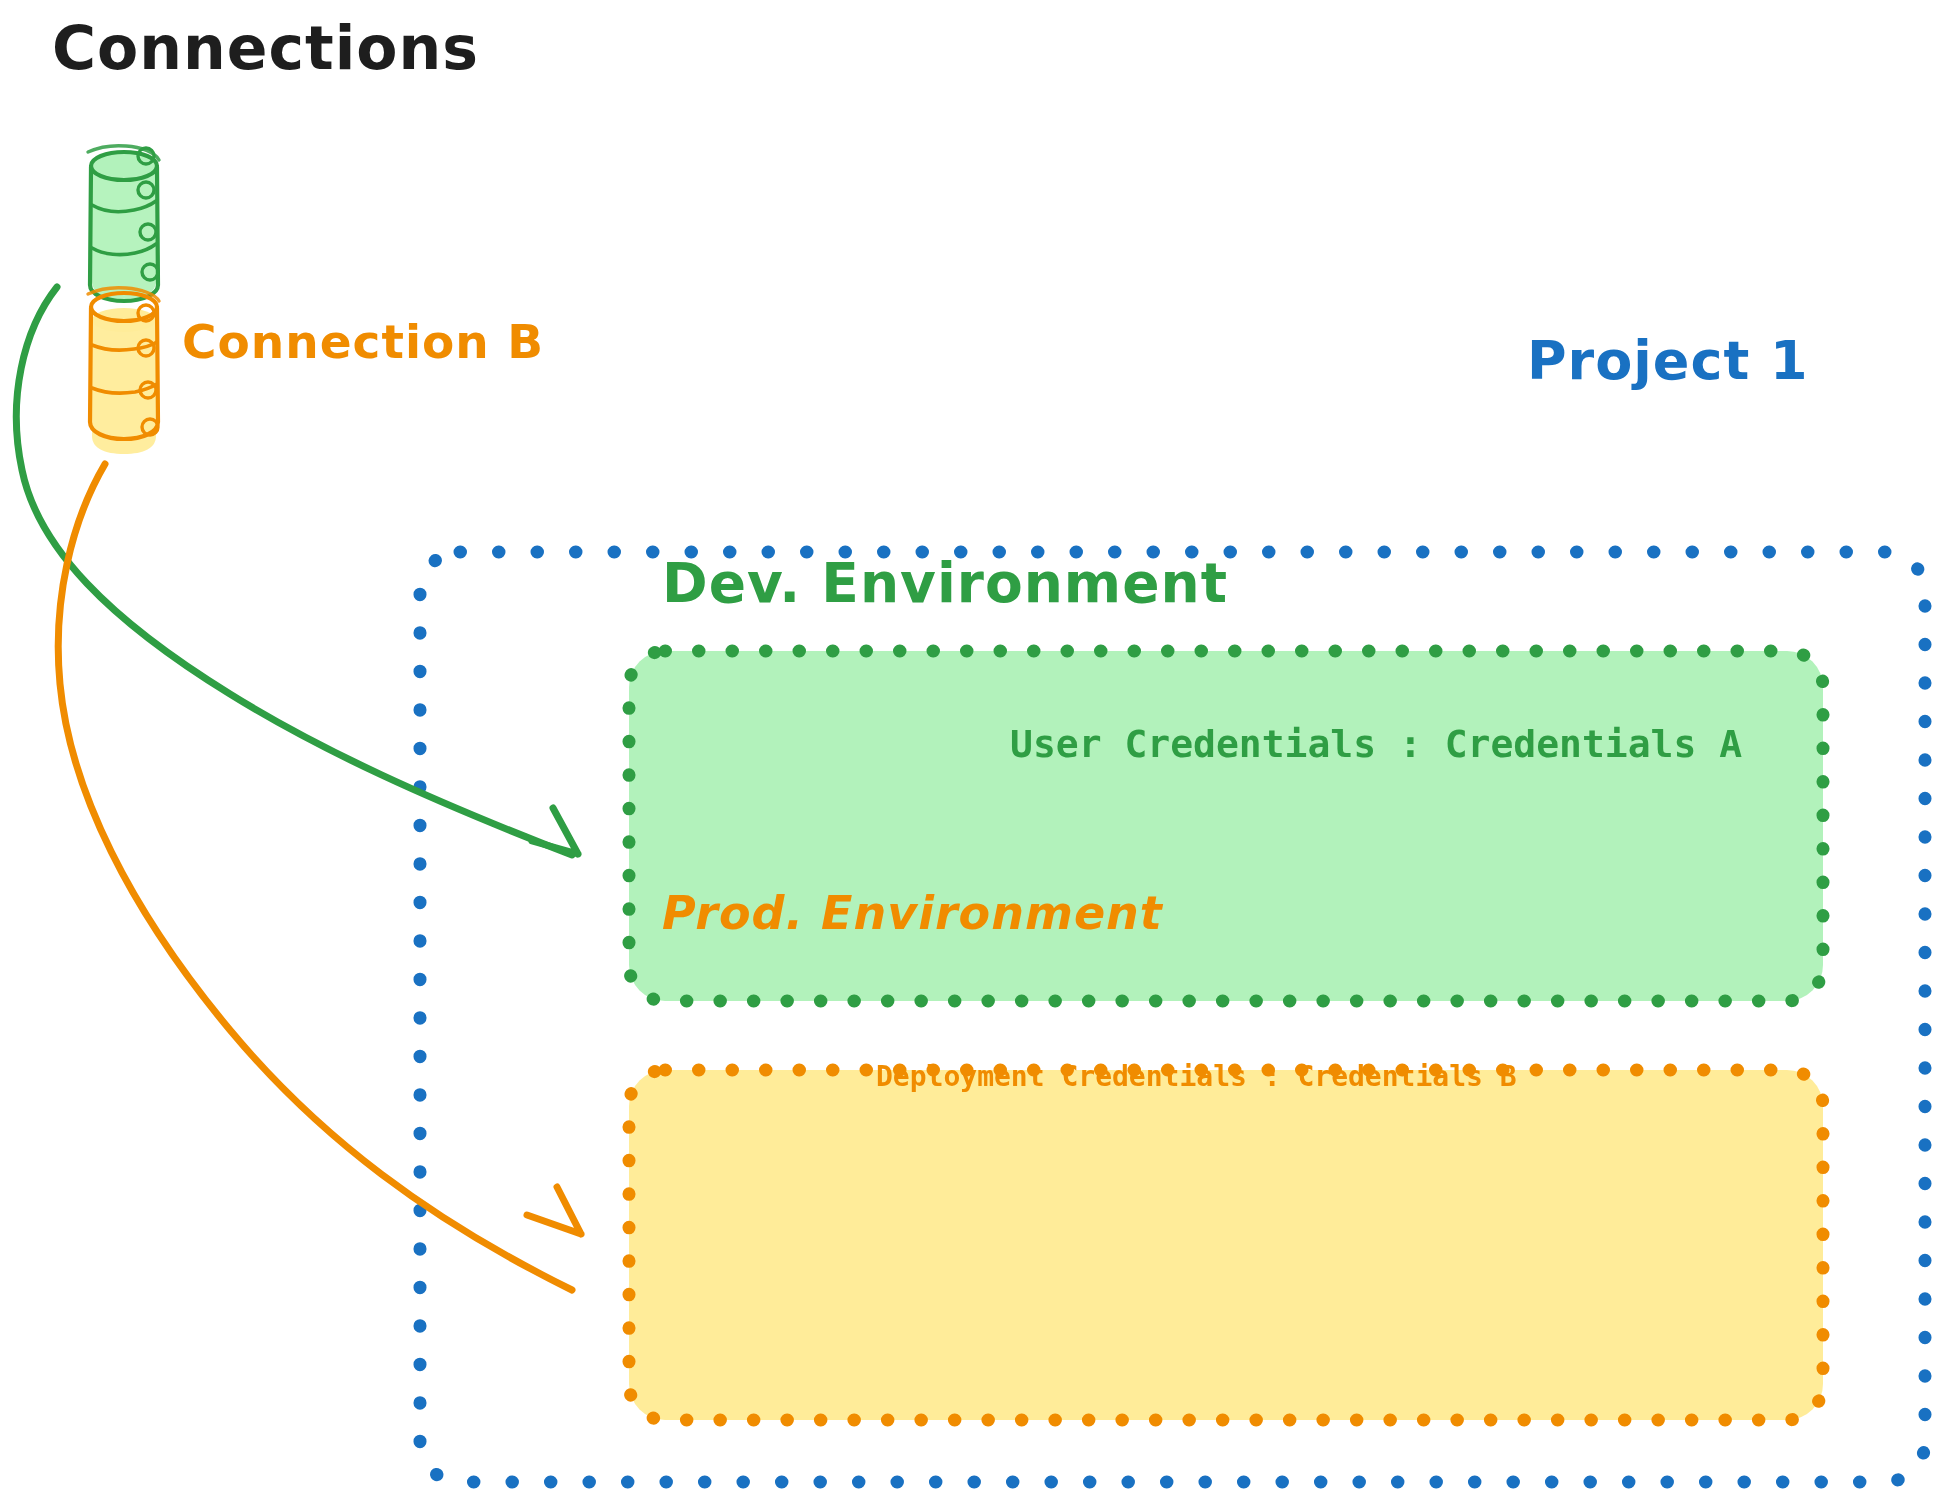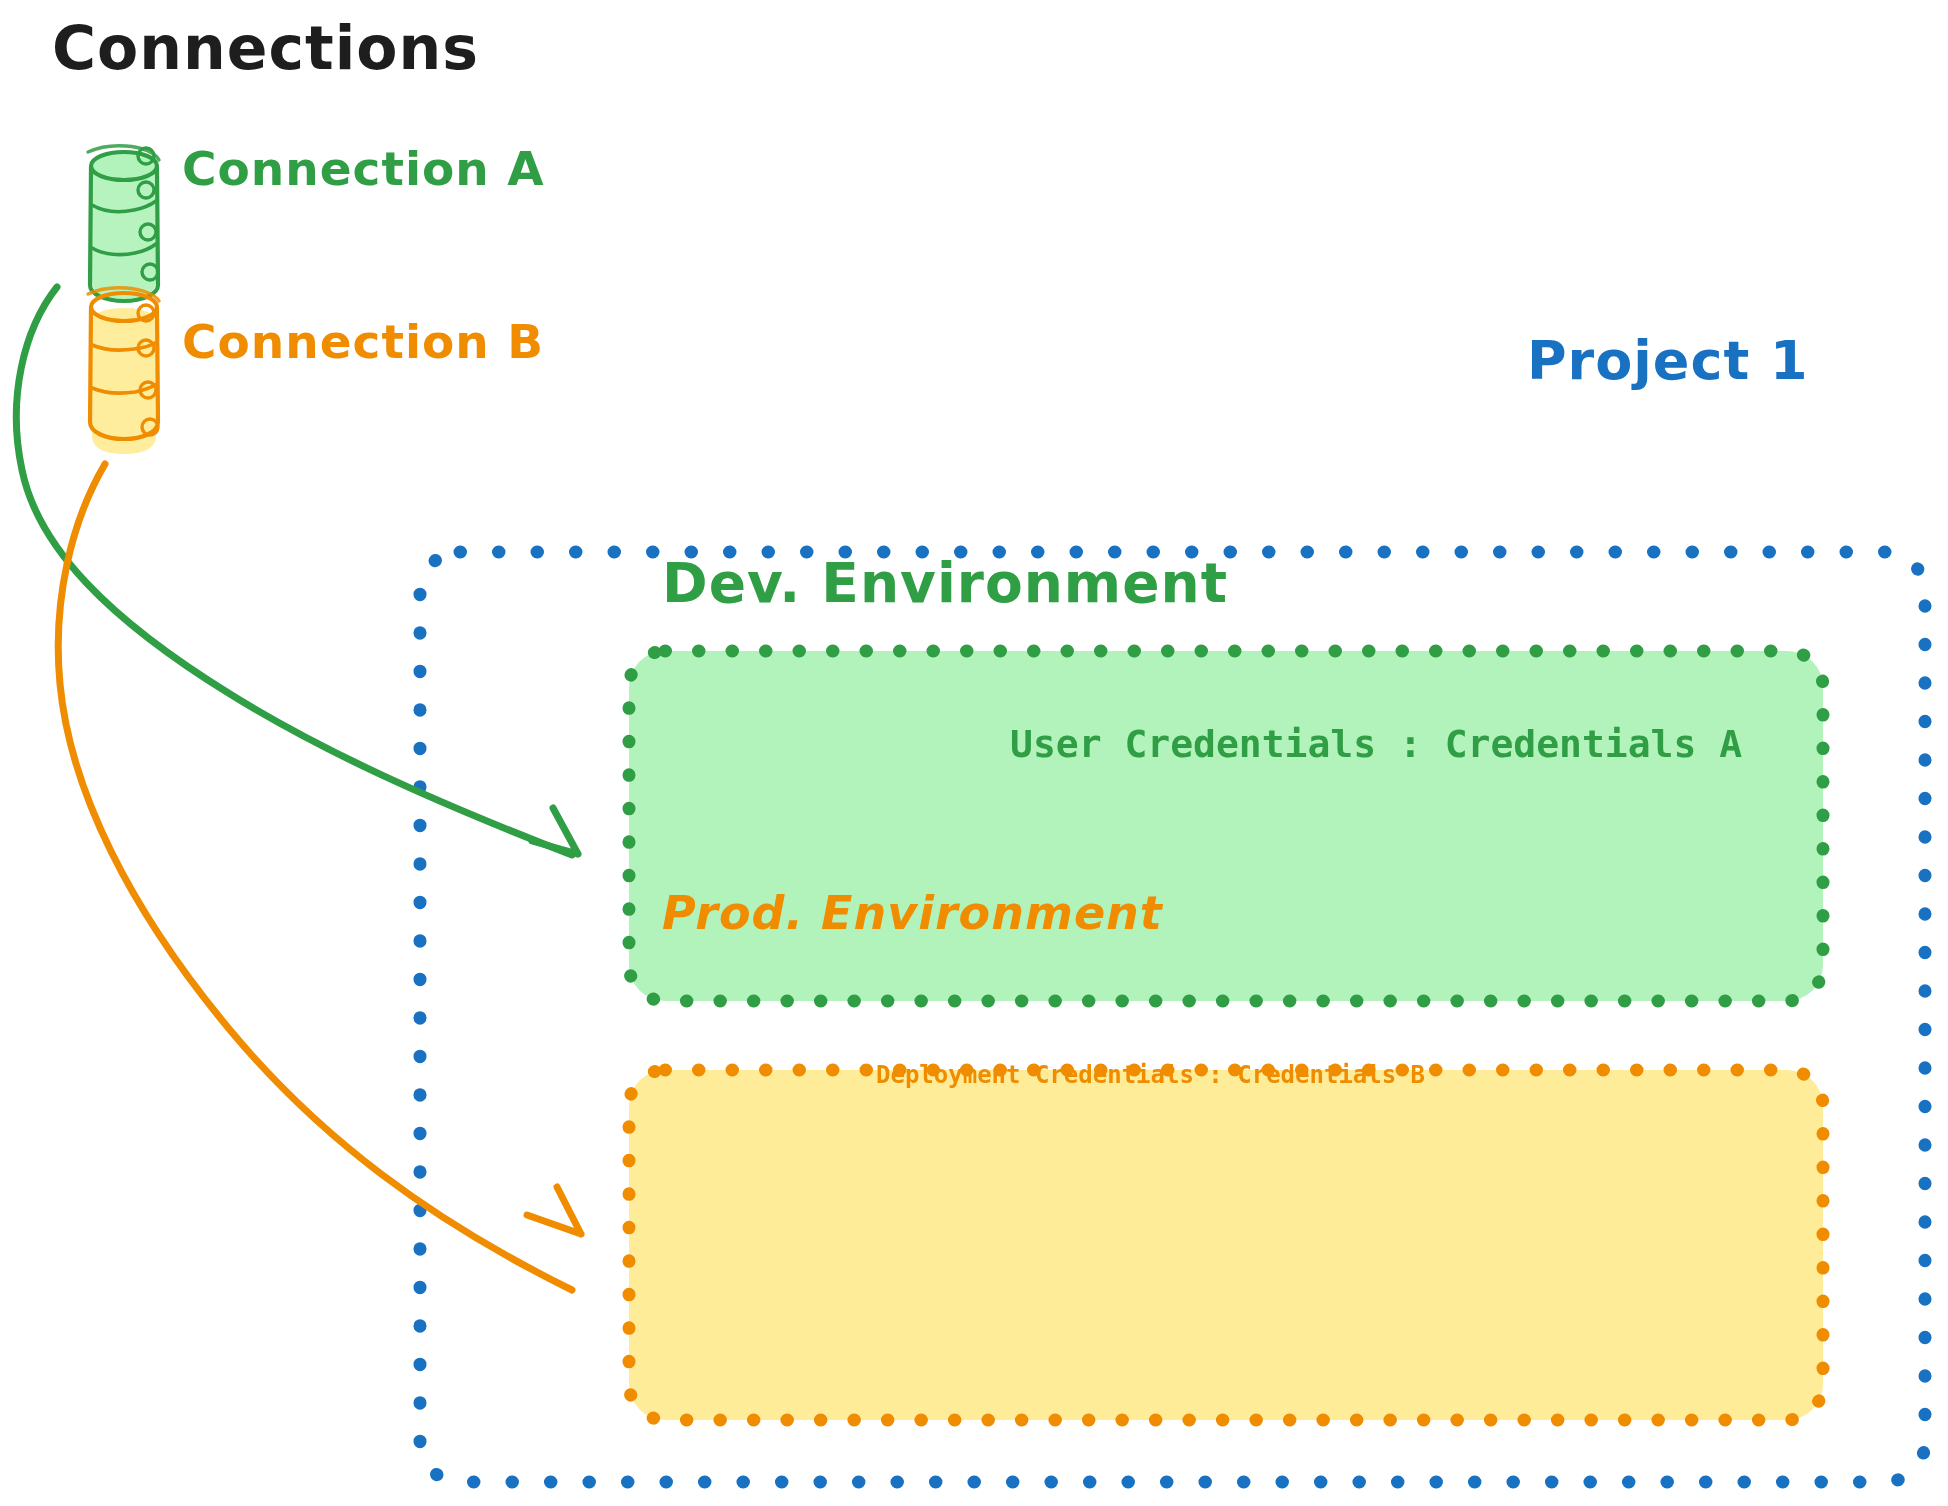--- a/index.html
+++ b/index.html
@@ -82,21 +82,21 @@
   }
   #label-dev-creds {
     left: 1010px;
     top: 725px;
     font-size: 38px;
     color: #2f9e44;
   }
   #label-prod-creds {
     left: 876px;
     top: 1063px;
-    font-size: 24px;
+    font-size: 28px;
     color: #f08c00;
   }
 </style>
 </head>
 <body>
 
 <div id="canvas">
 
   <svg id="vector-layer" viewBox="0 0 1948 1506" xmlns="http://www.w3.org/2000/svg">
 
@@ -151,21 +151,20 @@
 
     <g>
       <path d="M 105 464 C 72 520 52 600 60 684 C 70 790 130 910 230 1030 C 320 1138 430 1220 572 1290" fill="none" stroke="#f08c00" stroke-width="7" stroke-linecap="round" stroke-linejoin="round"></path>
       <path d="M 557 1187 L 581 1234 M 527 1215 L 581 1234" fill="none" stroke="#f08c00" stroke-width="7" stroke-linecap="round" stroke-linejoin="round"></path>
     </g>
 
   </svg>
 
   <div class="txt hand" id="title-connections">Connections</div>
 
-  <div class="txt hand" id="label-connection-a">Connection A</div>
 
   <div class="txt hand" id="label-connection-b">Connection B</div>
 
   <div class="txt hand" id="label-project">Project 1</div>
 
   <div class="txt hand" id="label-dev-env">Dev. Environment</div>
 
   <div class="txt mono" id="label-dev-creds">User Credentials : Credentials A</div>
 
   <div class="txt hand" id="label-prod-env">Prod. Environment</div>

